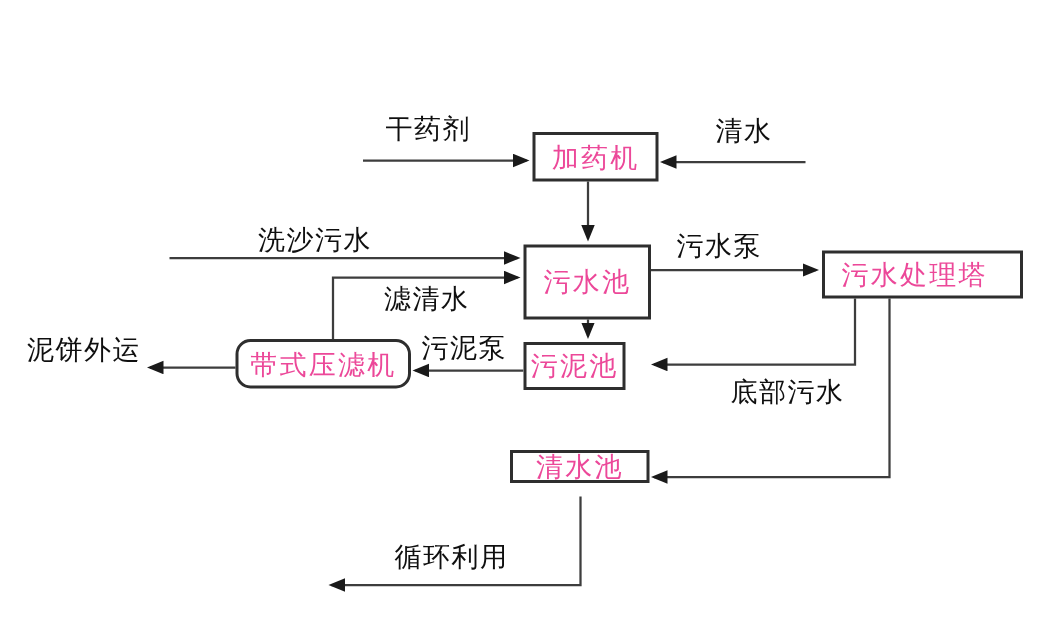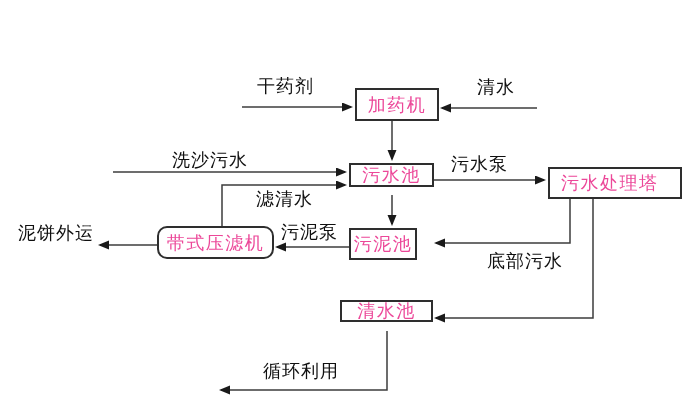--- a/index.html
+++ b/index.html
@@ -79,21 +79,21 @@
       <path d="M157,245 L100,245" marker-end="url(#arrow)"></path>
       <path d="M593,198 L593,318 L436,318" marker-end="url(#arrow)"></path>
       <path d="M387,331 L387,390 L221,390" marker-end="url(#arrow)"></path>
     </g>
   </svg>
 
   <div class="node" style="left:355px; top:88px; width:84px; height:33px;">
     <span>加药机</span>
   </div>
 
-  <div class="node" style="left:349px; top:163px; width:85px; height:24px;">
+  <div class="node" style="left:349px; top:163px; width:85px; height:50px;">
     <span>污水池</span>
   </div>
 
   <div class="node" style="left:548px; top:167px; width:134px; height:32px; justify-content:flex-start; padding-left:11px;">
     <span>污水处理塔</span>
   </div>
 
   <div class="node" style="left:349px; top:228px; width:68px; height:32px;">
     <span>污泥池</span>
   </div>

